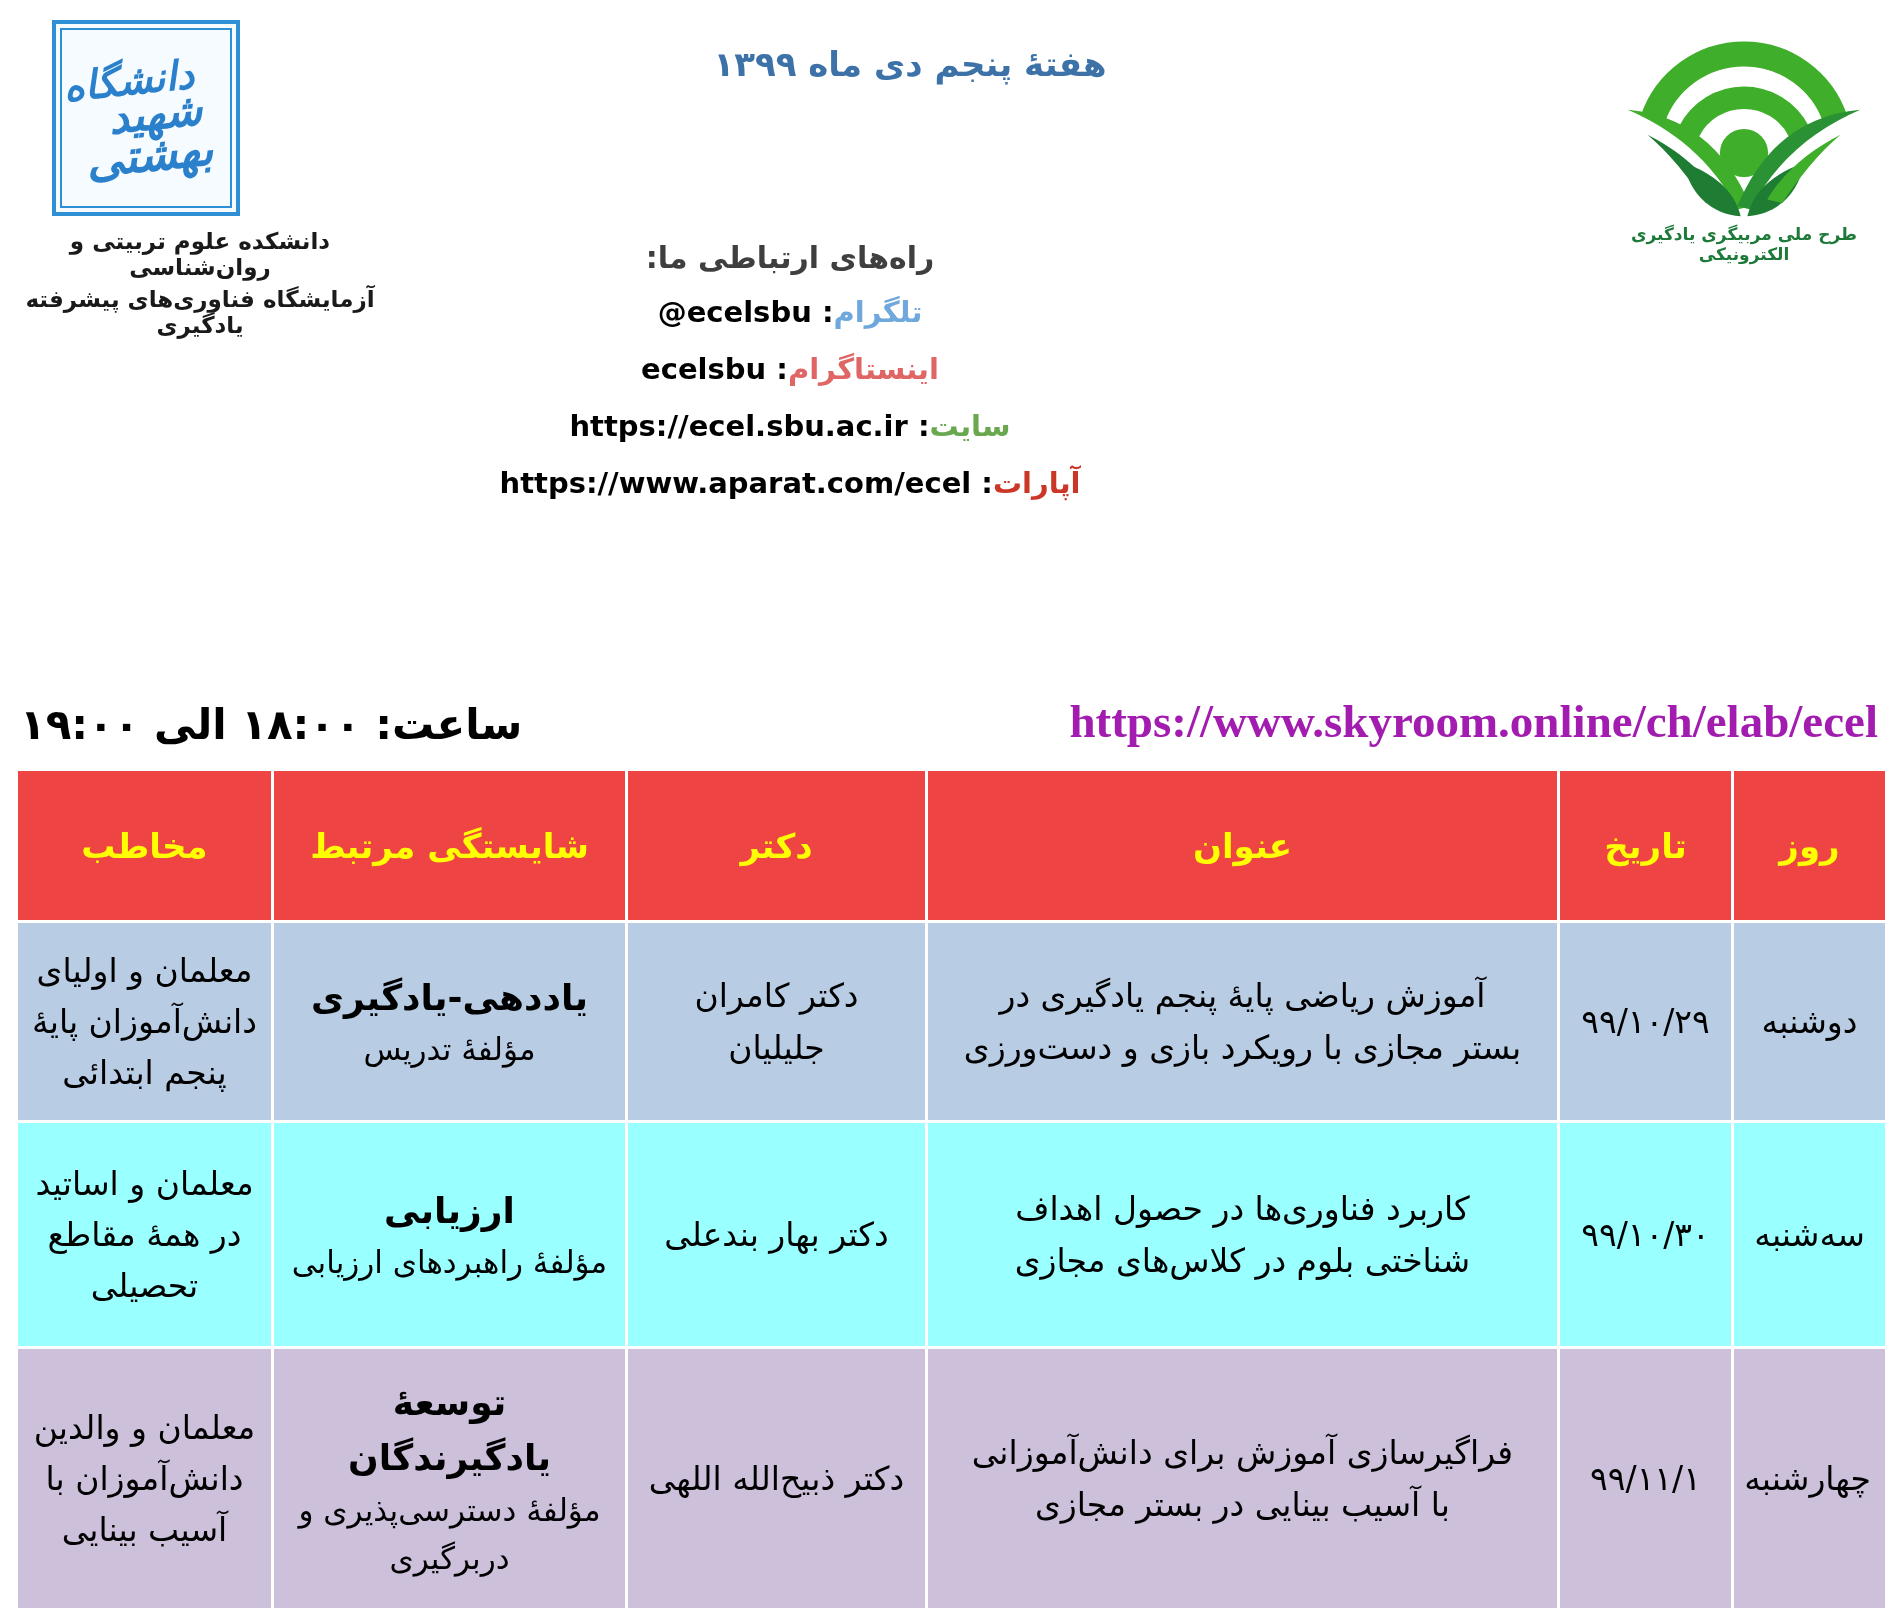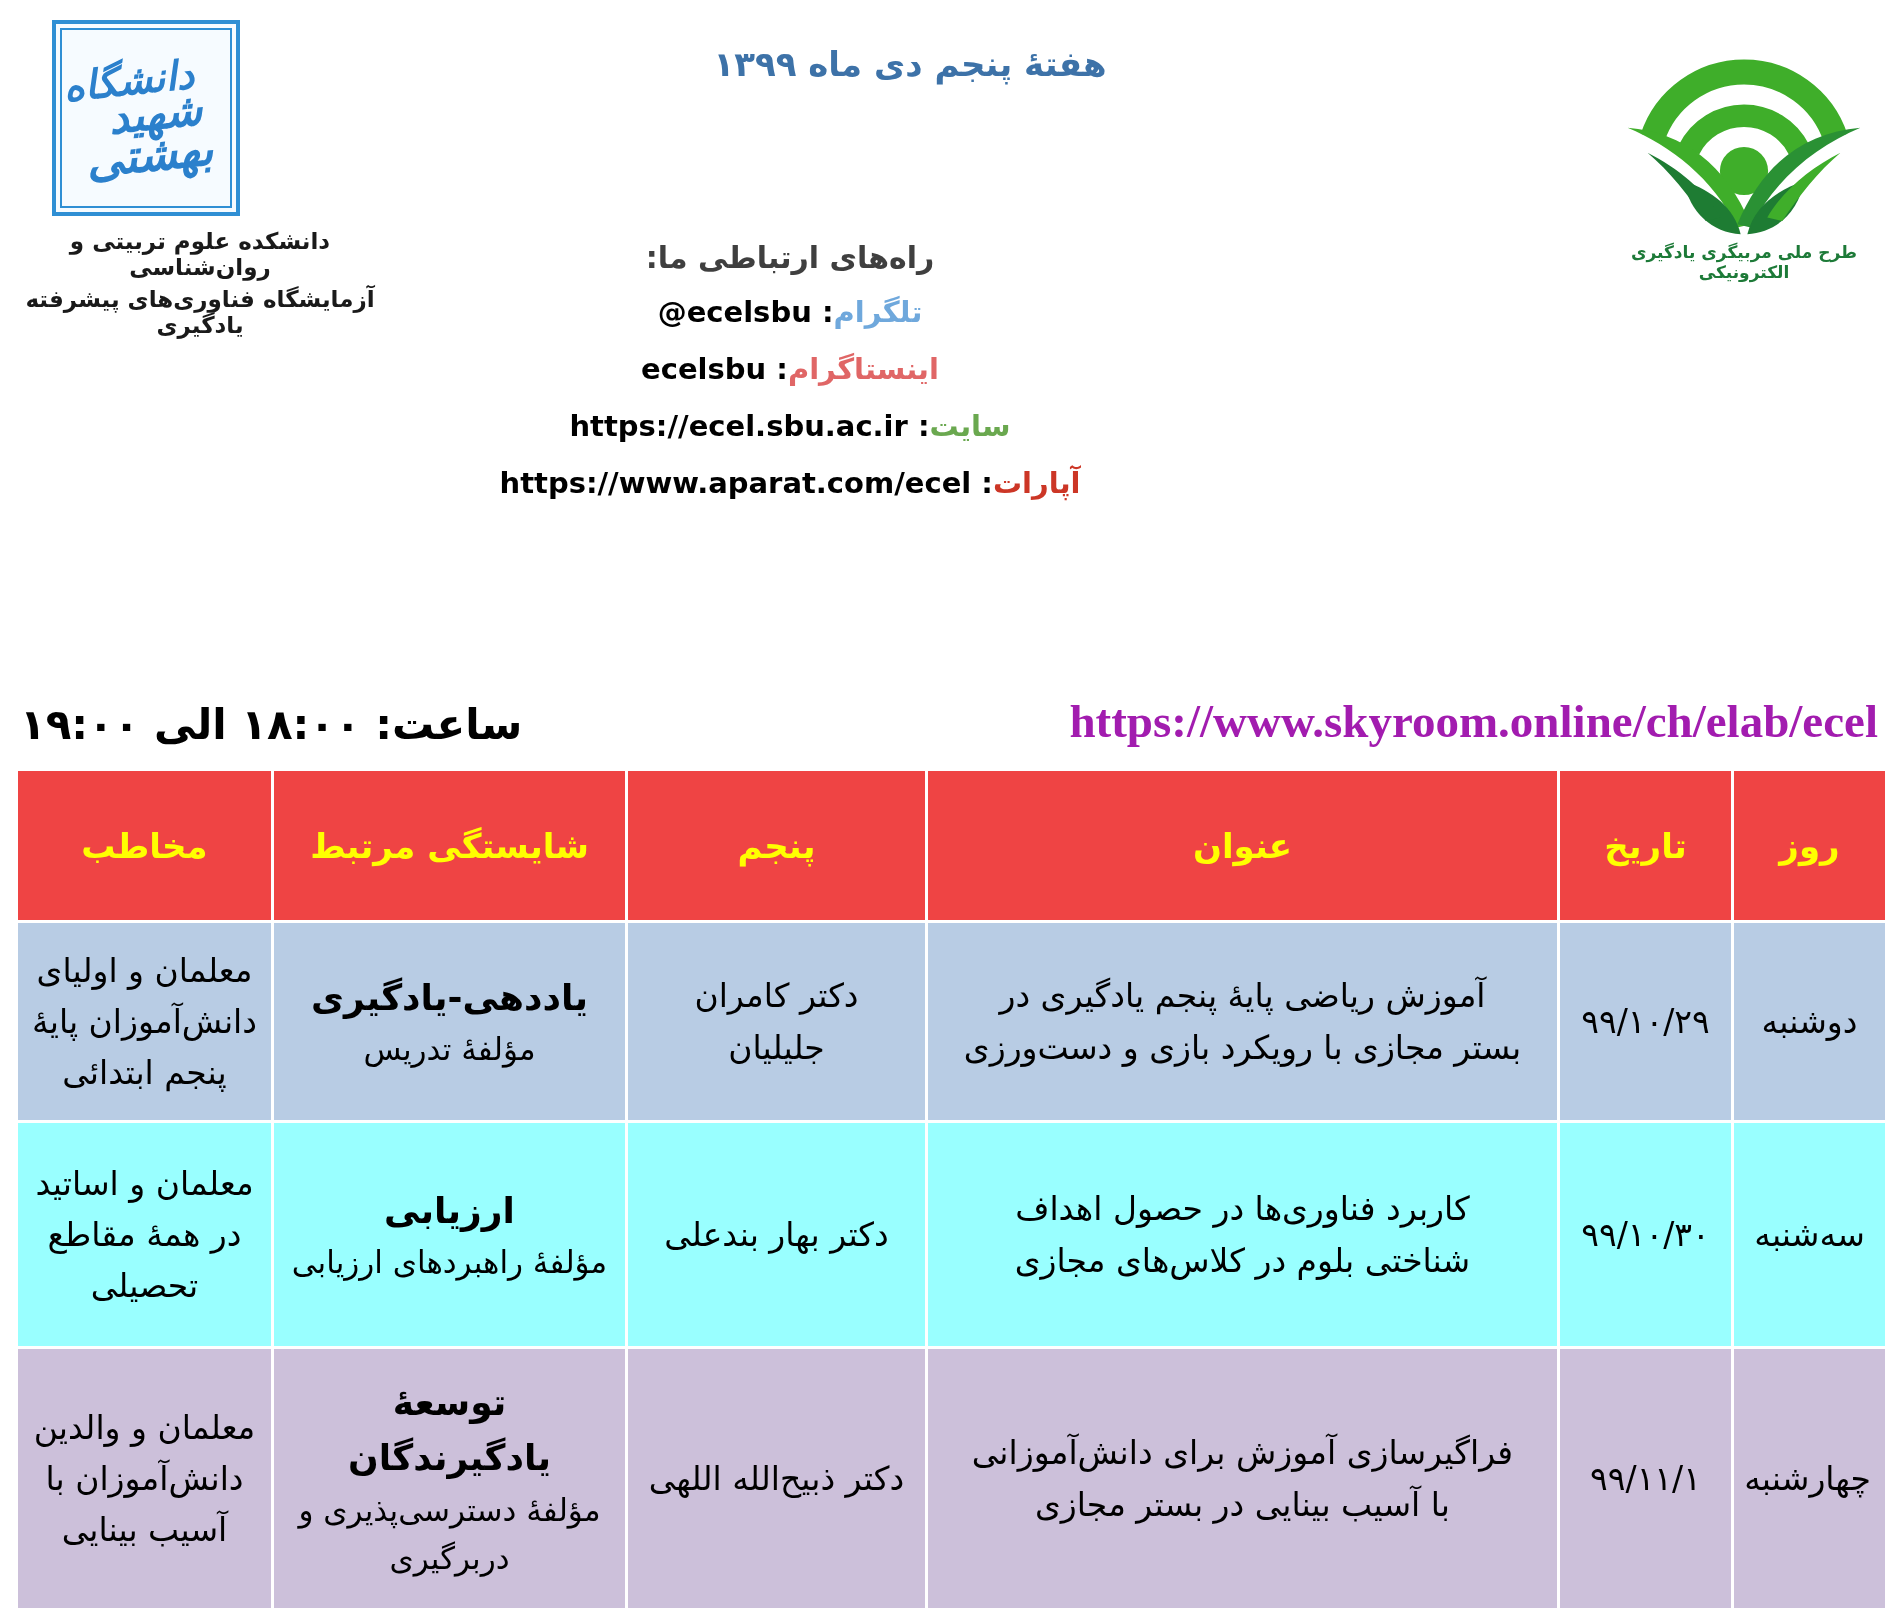--- a/index.html
+++ b/index.html
@@ -31,21 +31,21 @@
   .contact { position:absolute; left:330px; top:240px; width:920px; text-align:center; direction:rtl; }
   .contact-heading { font-size:30px; font-weight:bold; color:#3f3f3f; margin-bottom:16px; }
   .contact-line { font-size:29px; font-weight:bold; color:#000; margin-bottom:15px; line-height:42px; }
   .contact-line .val { direction:ltr; unicode-bidi:embed; color:#000; }
   .lbl-telegram  { color:#6fa8dc; }
   .lbl-instagram { color:#e06666; }
   .lbl-website   { color:#6aa84f; }
   .lbl-aparat    { color:#cc3626;margin-top:40px; }
 
   
-  .project-logo { position:absolute; right:16px; top:28px; width:280px; text-align:center; }
+  .project-logo { position:absolute; right:16px; top:10px; width:280px; text-align:center; }
   .project-logo svg { display:block; margin:0 auto; }
   .project-caption { font-size:17px; font-weight:bold; color:#1d7a38; direction:rtl; margin-top:2px; }
 
   
   .time-text { position:absolute; left:20px; top:700px; font-size:42px; font-weight:bold;
                color:#000; direction:rtl; }
   .event-link { position:absolute; right:22px; top:694px; direction:rtl; display:flex;
                 align-items:center; gap:36px; }
   .event-link .lbl { font-size:40px; font-weight:bold; color:#000; }
   .event-link .url { font-family:"Liberation Serif",serif; font-size:47px; font-weight:bold;
@@ -133,21 +133,21 @@
         <col class="col-title">
       <col class="col-inst">
         <col class="col-comp">
         <col class="col-aud">
     </colgroup>
     <thead>
       <tr>
         <th>روز</th>
         <th>تاریخ</th>
         <th>عنوان</th>
-        <th>پنجم</th>
+        <th>دکتر</th>
         <th>شایستگی مرتبط</th>
         <th>مخاطب</th>
       </tr>
     </thead>
     <tbody>
       <tr class="r0">
         <td>دوشنبه</td>
         <td>۹۹/۱۰/۲۹</td>
         <td class="cell-title">آموزش ریاضی پایهٔ پنجم یادگیری در بستر مجازی با رویکرد بازی و دست‌ورزی</td>
         <td>دکتر کامران جلیلیان</td>

